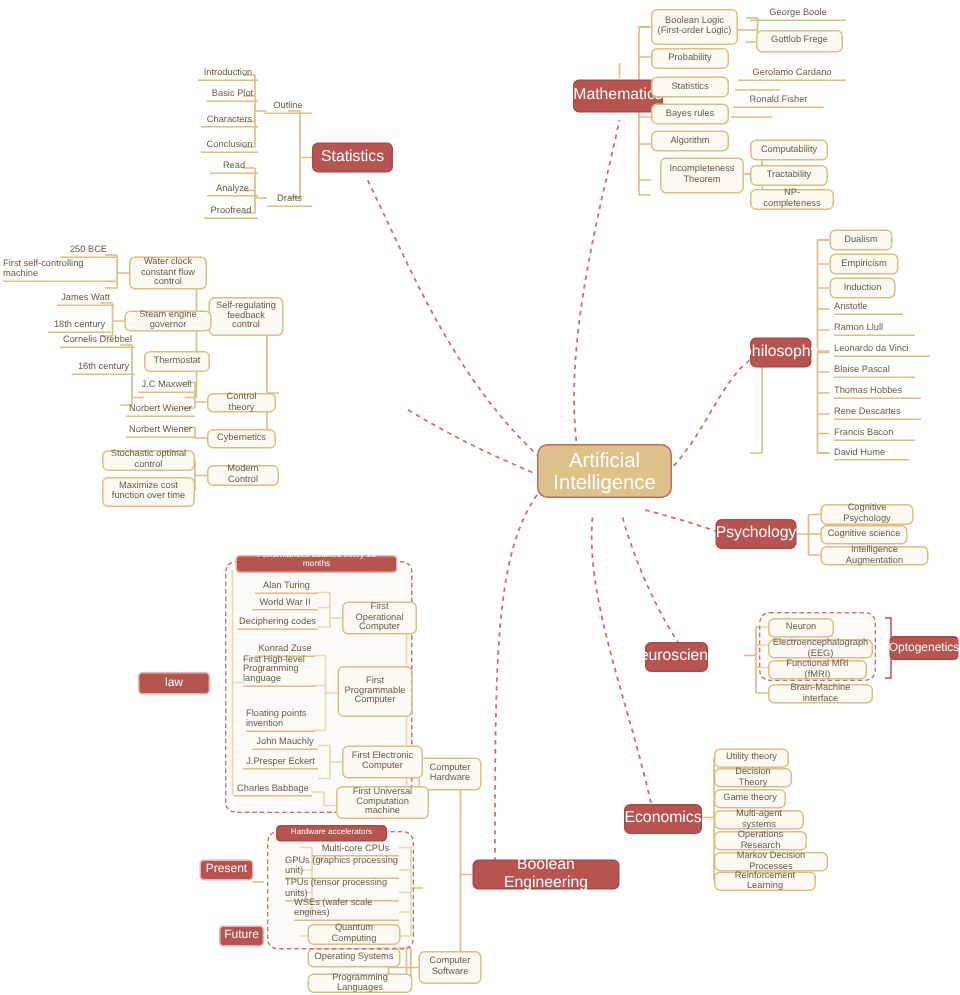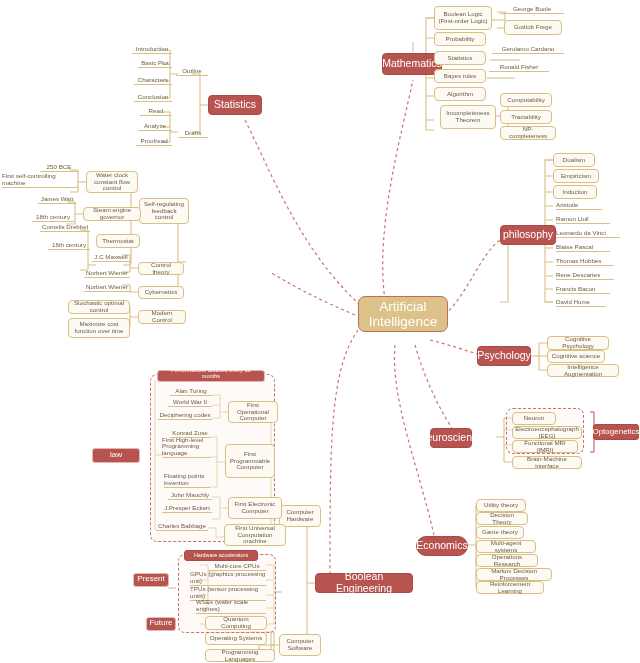--- a/index.html
+++ b/index.html
@@ -188,21 +188,21 @@
   <div class="node box" style="left:500px;top:93px;width:52px;height:14px;">
     <span>Computability</span>
   </div>
   <div class="node box" style="left:500px;top:110px;width:52px;height:14px;">
     <span>Tractability</span>
   </div>
   <div class="node box" style="left:500px;top:126px;width:56px;height:14px;">
     <span>NP-completeness</span>
   </div>
 
-  <div class="node primary" style="left:500px;top:225px;width:56px;height:20px;">
+  <div class="node primary" style="left:500px;top:225px;width:41px;height:20px;">
     <span>philosophy</span>
   </div>
   <div class="node box" style="left:553px;top:153px;width:42px;height:14px;">
     <span>Dualism</span>
   </div>
   <div class="node box" style="left:553px;top:169px;width:46px;height:14px;">
     <span>Empiricism</span>
   </div>
   <div class="node box" style="left:553px;top:185px;width:44px;height:14px;">
     <span>Induction</span>
@@ -261,21 +261,21 @@
   <div class="node box" style="left:512px;top:456px;width:70px;height:13px;">
     <span>Brain-Machine interface</span>
   </div>
   <svg class="links" viewBox="0 0 640 663">
     <path d="M590 412 L594 412 L594 452 L590 452 M594 432 L600 432" fill="none" stroke="#b75450" stroke-width="1"></path>
   </svg>
   <div class="node primary sm" style="left:593px;top:424px;width:46px;height:16px;">
     <span>Optogenetics</span>
   </div>
 
-  <div class="node primary" style="left:416px;top:536px;width:52px;height:20px;border-radius:10px;">
+  <div class="node primary" style="left:416px;top:536px;width:52px;height:20px;">
     <span>Economics</span>
   </div>
   <div class="node box" style="left:476px;top:499px;width:50px;height:13px;">
     <span>Utility theory</span>
   </div>
   <div class="node box" style="left:476px;top:512px;width:52px;height:13px;">
     <span>Decision Theory</span>
   </div>
   <div class="node box" style="left:476px;top:526px;width:48px;height:13px;">
     <span>Game theory</span>

